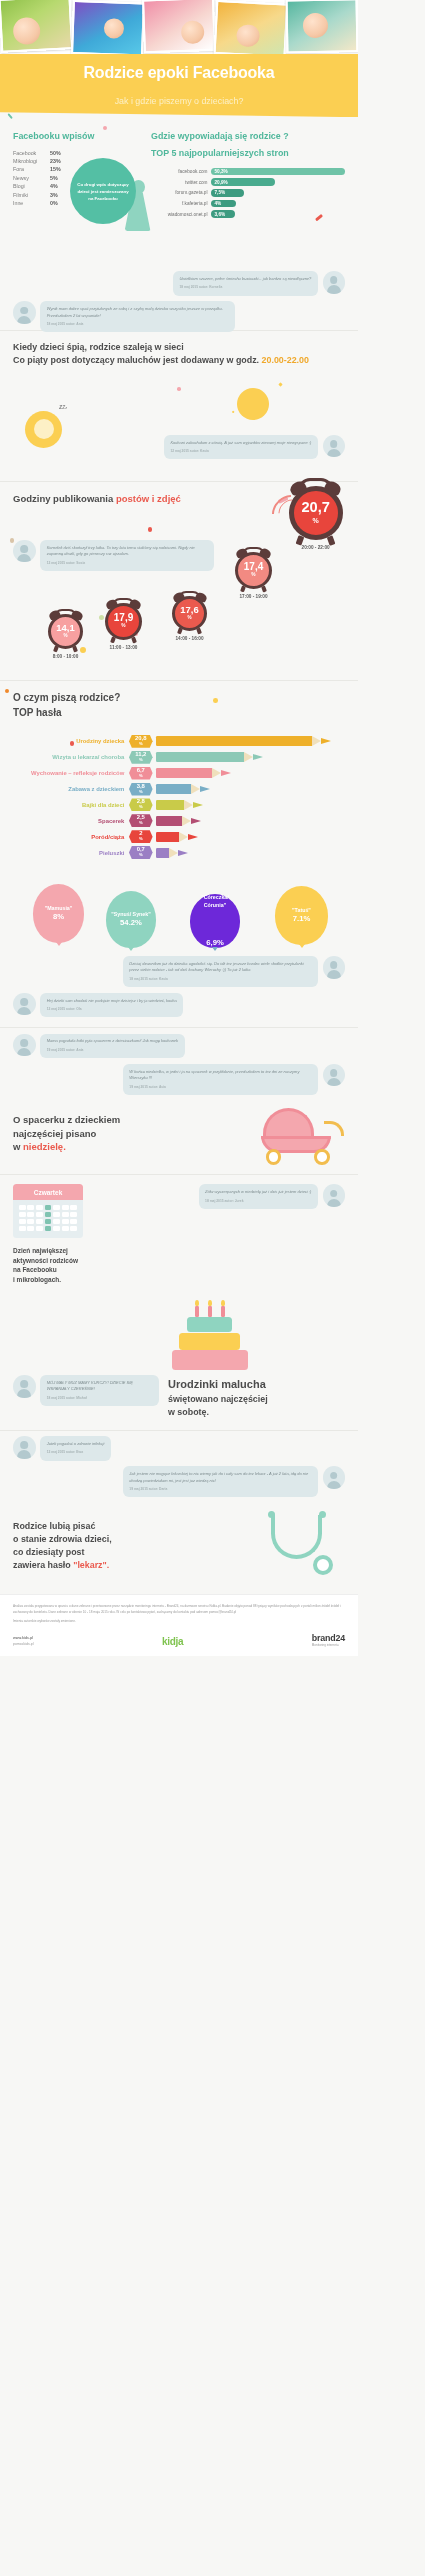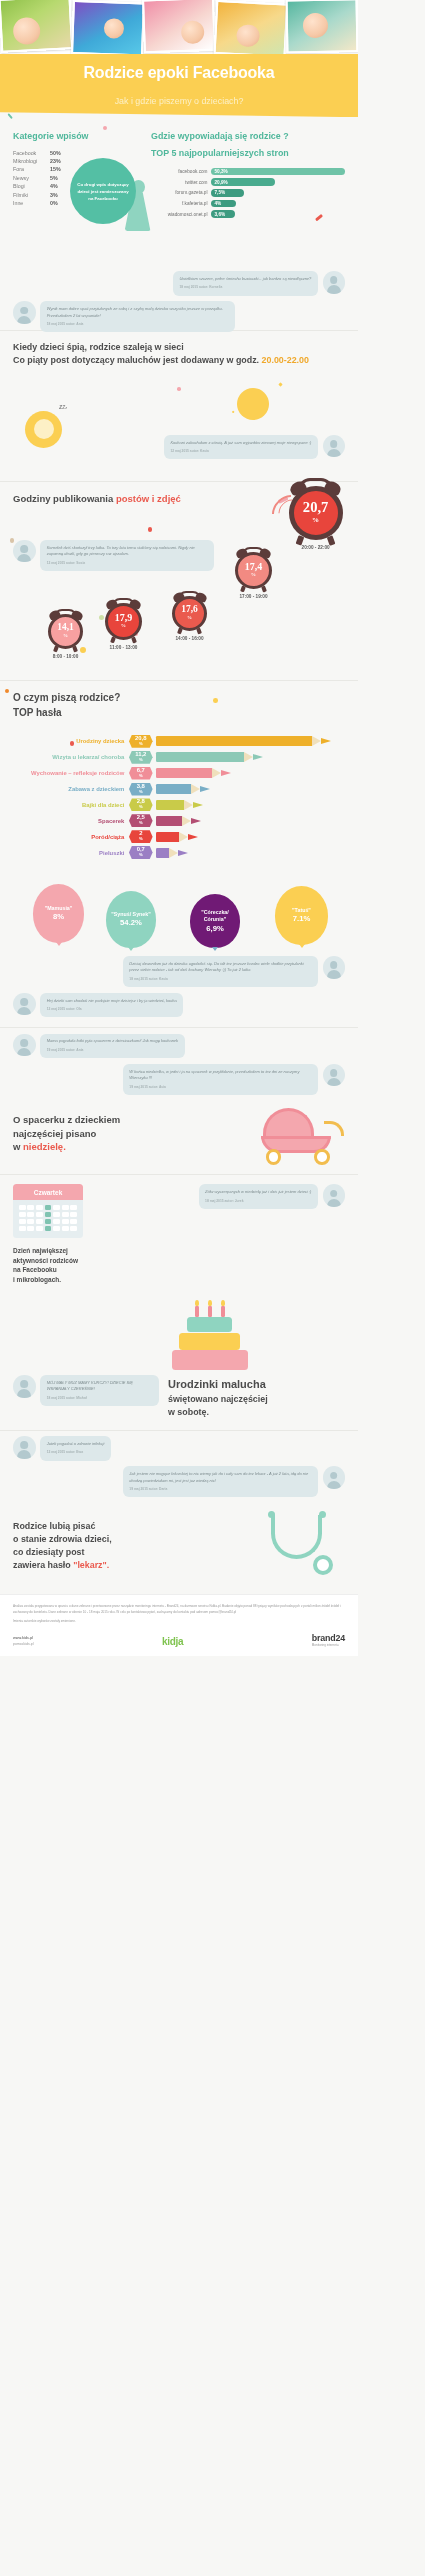--- a/index.html
+++ b/index.html
@@ -131,21 +131,21 @@
   }
   .zzz-face { width:20px; height:20px; border-radius:50%; background:#fdf0c6; }
   .zzz-text { position:absolute; left: 59px; top: 25px; color:#8d8d8d; font-size: 6.5px; font-weight:bold; font-style:italic; }
   .zzz-text span:nth-child(2){ font-size: 4.7px; }
   .zzz-text span:nth-child(3){ font-size: 3.5px; }
 
   
   .clocks { position:relative; height: 154px; }
   .clock { position:absolute; text-align:center; }
   .clock-bell {
-    position:relative; width: var(--d); height: var(--d); margin: 0 auto; font-family: Liberation Serif, serif;
+    position:relative; width: var(--d); height: var(--d); margin: 0 auto;
   }
   .clock-dial {
     width: 100%; height: 100%; border-radius:50%;
     border: calc(var(--d)*0.10) solid #5c3c3a;
     background: var(--c);
     display:flex; flex-direction:column; align-items:center; justify-content:center;
     color:#fff; font-weight:bold; position:relative; z-index:2;
   }
   .clock-val { font-size: calc(var(--d)*0.27); line-height:1; }
   .clock-pct { font-size: calc(var(--d)*0.13); line-height:1.6; }
@@ -308,21 +308,21 @@
     <h2>Jak i gdzie piszemy o dzieciach?</h2>
   </div>
 
   <div class="section" style="padding-top:13px;height:148px;">
     <div class="dot" style="left:103px;top:8.3px;width:4.1px;height:4.1px;background:#f4a7ae;"></div>
     <div class="dot" style="left:390px;top:52px;width:4.7px;height:4.7px;background:#fbcf52;"></div>
     <div class="stick" style="left:7px;top:-2.4px;width:5.9px;height:2.4px;background:#6fc3a7;transform:rotate(50deg);"></div>
 
     <div class="cols">
       <div class="col-l">
-        <div class="teal-title">Kategorie wpisów</div>
+        <div class="teal-title">Facebooku wpisów</div>
         <div class="cat-list">
           <div class="cat-row">
               <span class="cat-name">Facebook</span>
               <span class="cat-val">50%</span>
             </div>
           <div class="cat-row">
               <span class="cat-name">Mikroblogi</span>
               <span class="cat-val">23%</span>
             </div>
           <div class="cat-row">
@@ -647,21 +647,21 @@
 
   <div class="balloons">
     <div class="bl" id="bl0" style="left: 33px; top: 10.6px; width: 51px; height: 59px; background: rgb(244, 167, 174); color: rgb(244, 167, 174);">
       <span class="bn" style="color: rgb(255, 255, 255);">"Mamusia"</span>
       <span class="bv" style="color: rgb(255, 255, 255);">8%</span>
     </div>
     <div class="bl" id="bl1" style="left: 106px; top: 17.7px; width: 50px; height: 57px; background: rgb(143, 212, 192); color: rgb(143, 212, 192);">
       <span class="bn" style="color: rgb(255, 255, 255);">"Synuś/ Synek"</span>
       <span class="bv" style="color: rgb(255, 255, 255);">54.2%</span>
     </div>
-    <div class="bl" id="bl2" style="left: 190px; top: 21px; width: 50px; height: 54px; background: #701a75; color: rgb(121, 174, 198);">
+    <div class="bl" id="bl2" style="left: 190px; top: 21px; width: 50px; height: 54px; background: #6d28d9; color: rgb(121, 174, 198); justify-content: space-between;">
       <span class="bn" style="color: rgb(255, 255, 255);">"Córeczka/ Córunia"</span>
       <span class="bv" style="color: rgb(255, 255, 255);">6,9%</span>
     </div>
     <div class="bl" id="bl3" style="left: 275px; top: 13px; width: 53px; height: 59px; background: rgb(251, 207, 82); color: rgb(251, 207, 82);">
       <span class="bn" style="color: rgb(255, 255, 255);">"Tatuś"</span>
       <span class="bv" style="color: rgb(255, 255, 255);">7.1%</span>
     </div>
   </div>
 
   <div class="quote-block" style="height:77px;">

